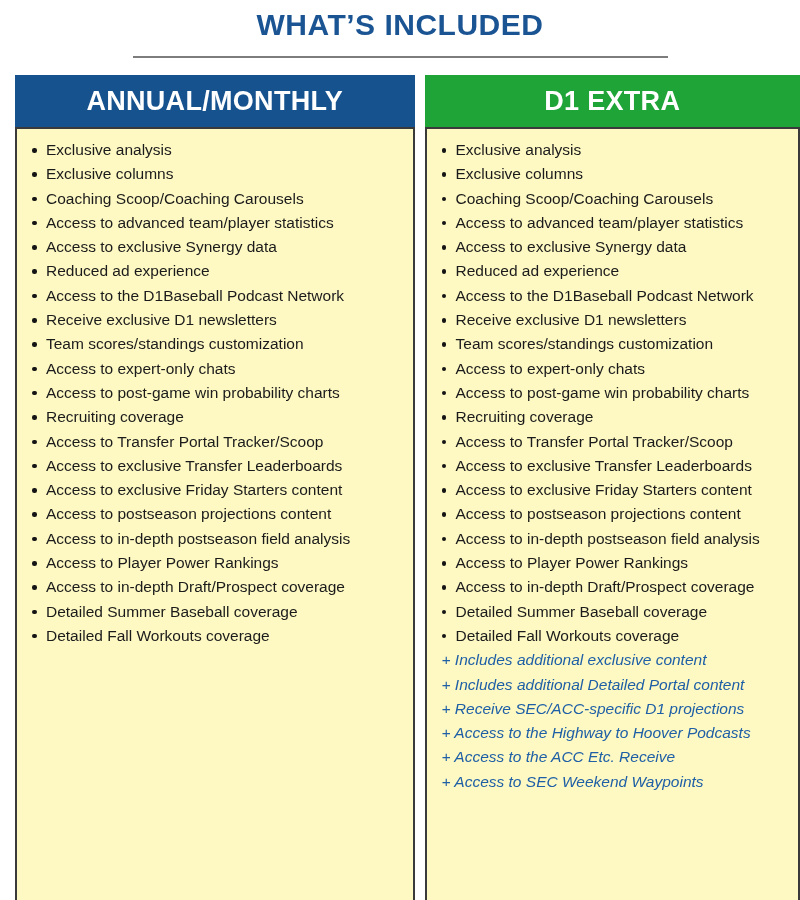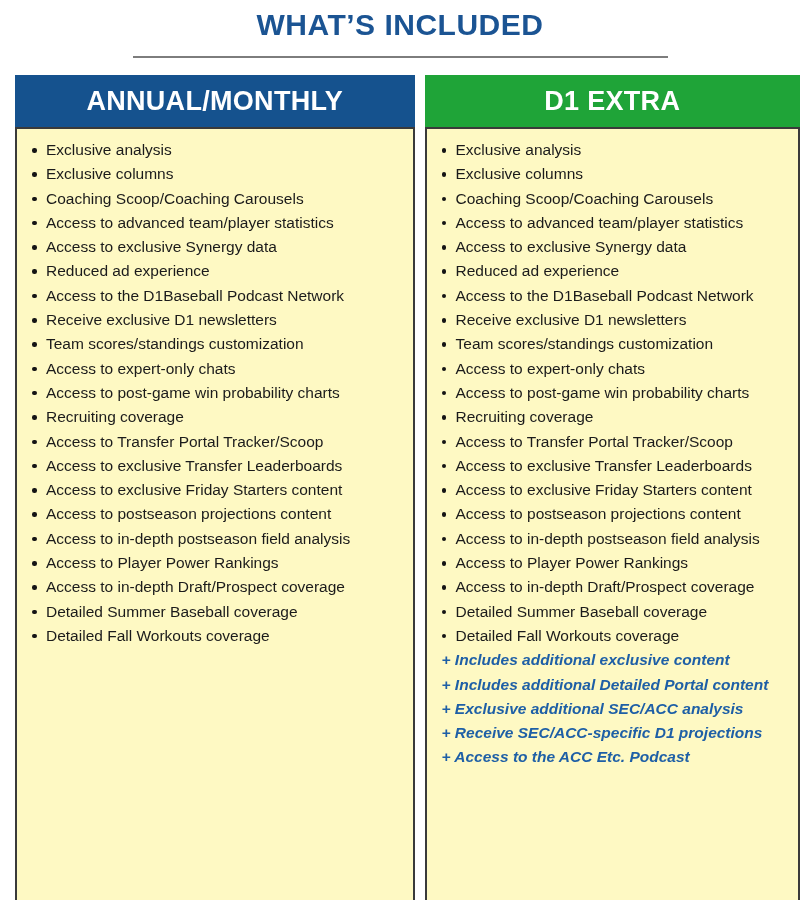--- a/index.html
+++ b/index.html
@@ -76,21 +76,20 @@
     background: #141414;
   }
   ul.extras {
     list-style: none;
     margin: 0;
     padding: 0 19px 0 15px;
     font-size: 15.5px;
     line-height: 24.3px;
     font-style: italic;
     color: var(--extra-blue);
-    font-weight: bold;
   }
   ul.extras li { white-space: nowrap; }
 </style>
 </head>
 <body>
 
 <h1 class="page-title">WHAT’S INCLUDED</h1>
 <div class="title-underline"></div>
 
 <div class="columns">
@@ -146,20 +145,21 @@
           <li>Access to postseason projections content</li>
           <li>Access to in-depth postseason field analysis</li>
           <li>Access to Player Power Rankings</li>
           <li>Access to in-depth Draft/Prospect coverage</li>
           <li>Detailed Summer Baseball coverage</li>
           <li>Detailed Fall Workouts coverage</li>
         </ul>
       <ul class="extras">
           <li>+ Includes additional exclusive content</li>
           <li>+ Includes additional Detailed Portal content</li>
-          <li>+ Exclusive additional SEC/ACC analysis</li>
           <li>+ Receive SEC/ACC-specific D1 projections</li>
-          <li>+ Access to the ACC Etc. Podcast</li>
+          <li>+ Access to the Highway to Hoover Podcasts</li>
+          <li>+ Access to the ACC Etc. Receive</li>
+          <li>+ Access to SEC Weekend Waypoints</li>
         </ul>
     </div>
   </section>
 
 </div>
 
 </body></html>

